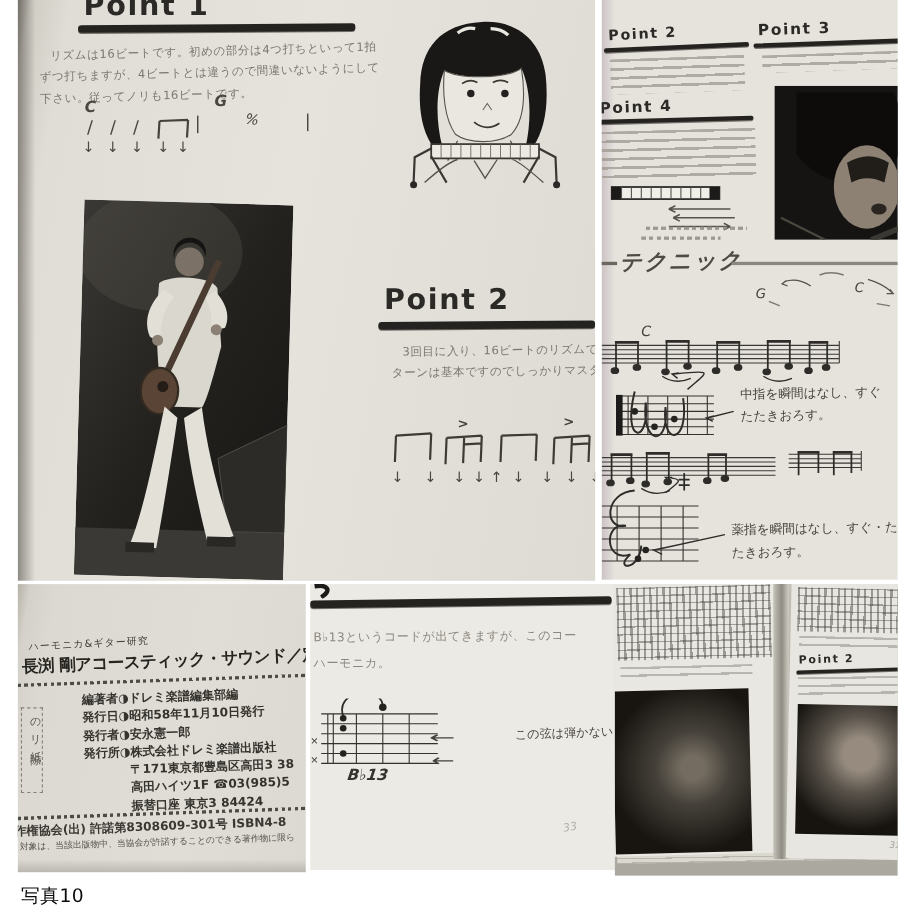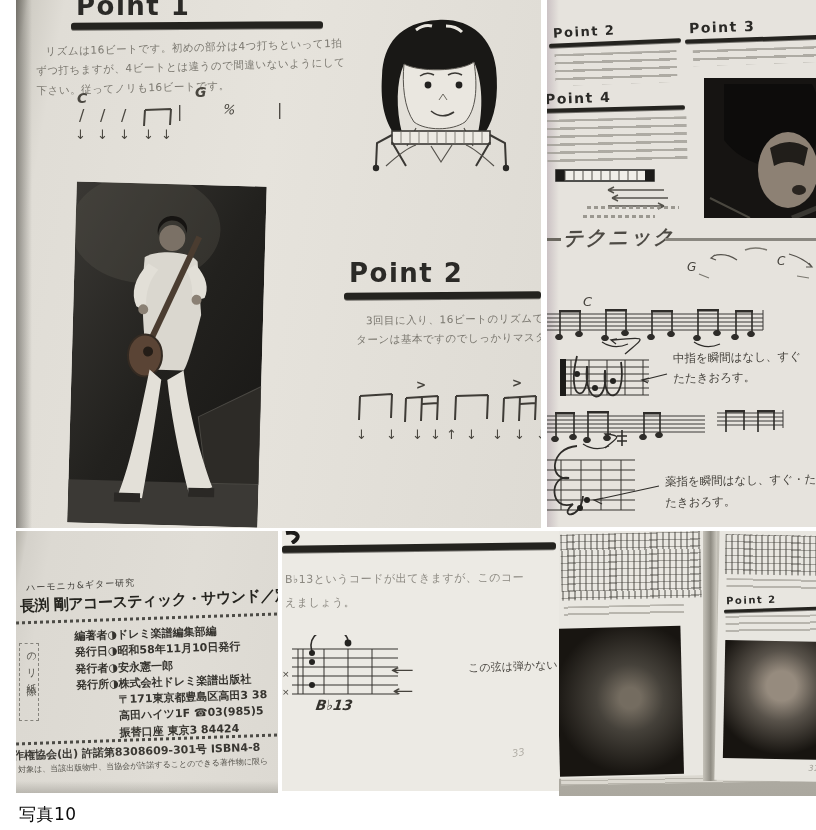--- a/index.html
+++ b/index.html
@@ -273,21 +273,21 @@
     <div class="abs" style="left:0;bottom:0;width:262px;height:12px;background:linear-gradient(180deg,rgba(120,118,110,0),rgba(120,118,110,.35));"></div>
   </div>
 
   <div class="panel" style="left:266px;top:531px;width:320px;height:260px;background:#eceae4;">
     <svg class="abs" style="left:2px;top:0;" width="18" height="13" viewBox="0 0 18 13">
       <path d="M2,2 C14,0 18,6 8,12" stroke="#1c1b19" stroke-width="4" fill="none"></path>
     </svg>
     <div class="abs rule" style="left:0;top:13px;width:274px;height:7px;transform:rotate(-.8deg);"></div>
 
     <div class="abs" style="left:3px;top:40px;font-size:11px;color:#8b8880;letter-spacing:.5px;white-space:nowrap;transform:rotate(-.5deg);">B♭13というコードが出てきますが、このコー</div>
-    <div class="abs" style="left:3px;top:64px;font-size:11px;color:#8b8880;letter-spacing:.5px;">えましょう。</div>
+    <div class="abs" style="left:3px;top:64px;font-size:11px;color:#8b8880;letter-spacing:.5px;">ハーモニカ。</div>
 
     <svg class="abs" style="left:2px;top:104px;" width="116" height="64" viewBox="0 0 116 64">
       <g stroke="#34322e" stroke-width="1">
         <path d="M8,14 h106 M8,23 h106 M8,32 h106 M8,41 h106 M8,50 h106 M8,59 h106"></path>
         <path d="M14,14 v45 M19,14 v45 M40,14 v45 M64,14 v45 M88,14 v45"></path>
       </g>
       <path d="M28,16 C20,-8 62,-12 64,6" stroke="#2e2c29" stroke-width="1.6" fill="none"></path>
       <circle cx="28" cy="18" r="3" fill="#242320"></circle>
       <circle cx="28" cy="27" r="3" fill="#242320"></circle>
       <circle cx="28" cy="50" r="3" fill="#242320"></circle>

